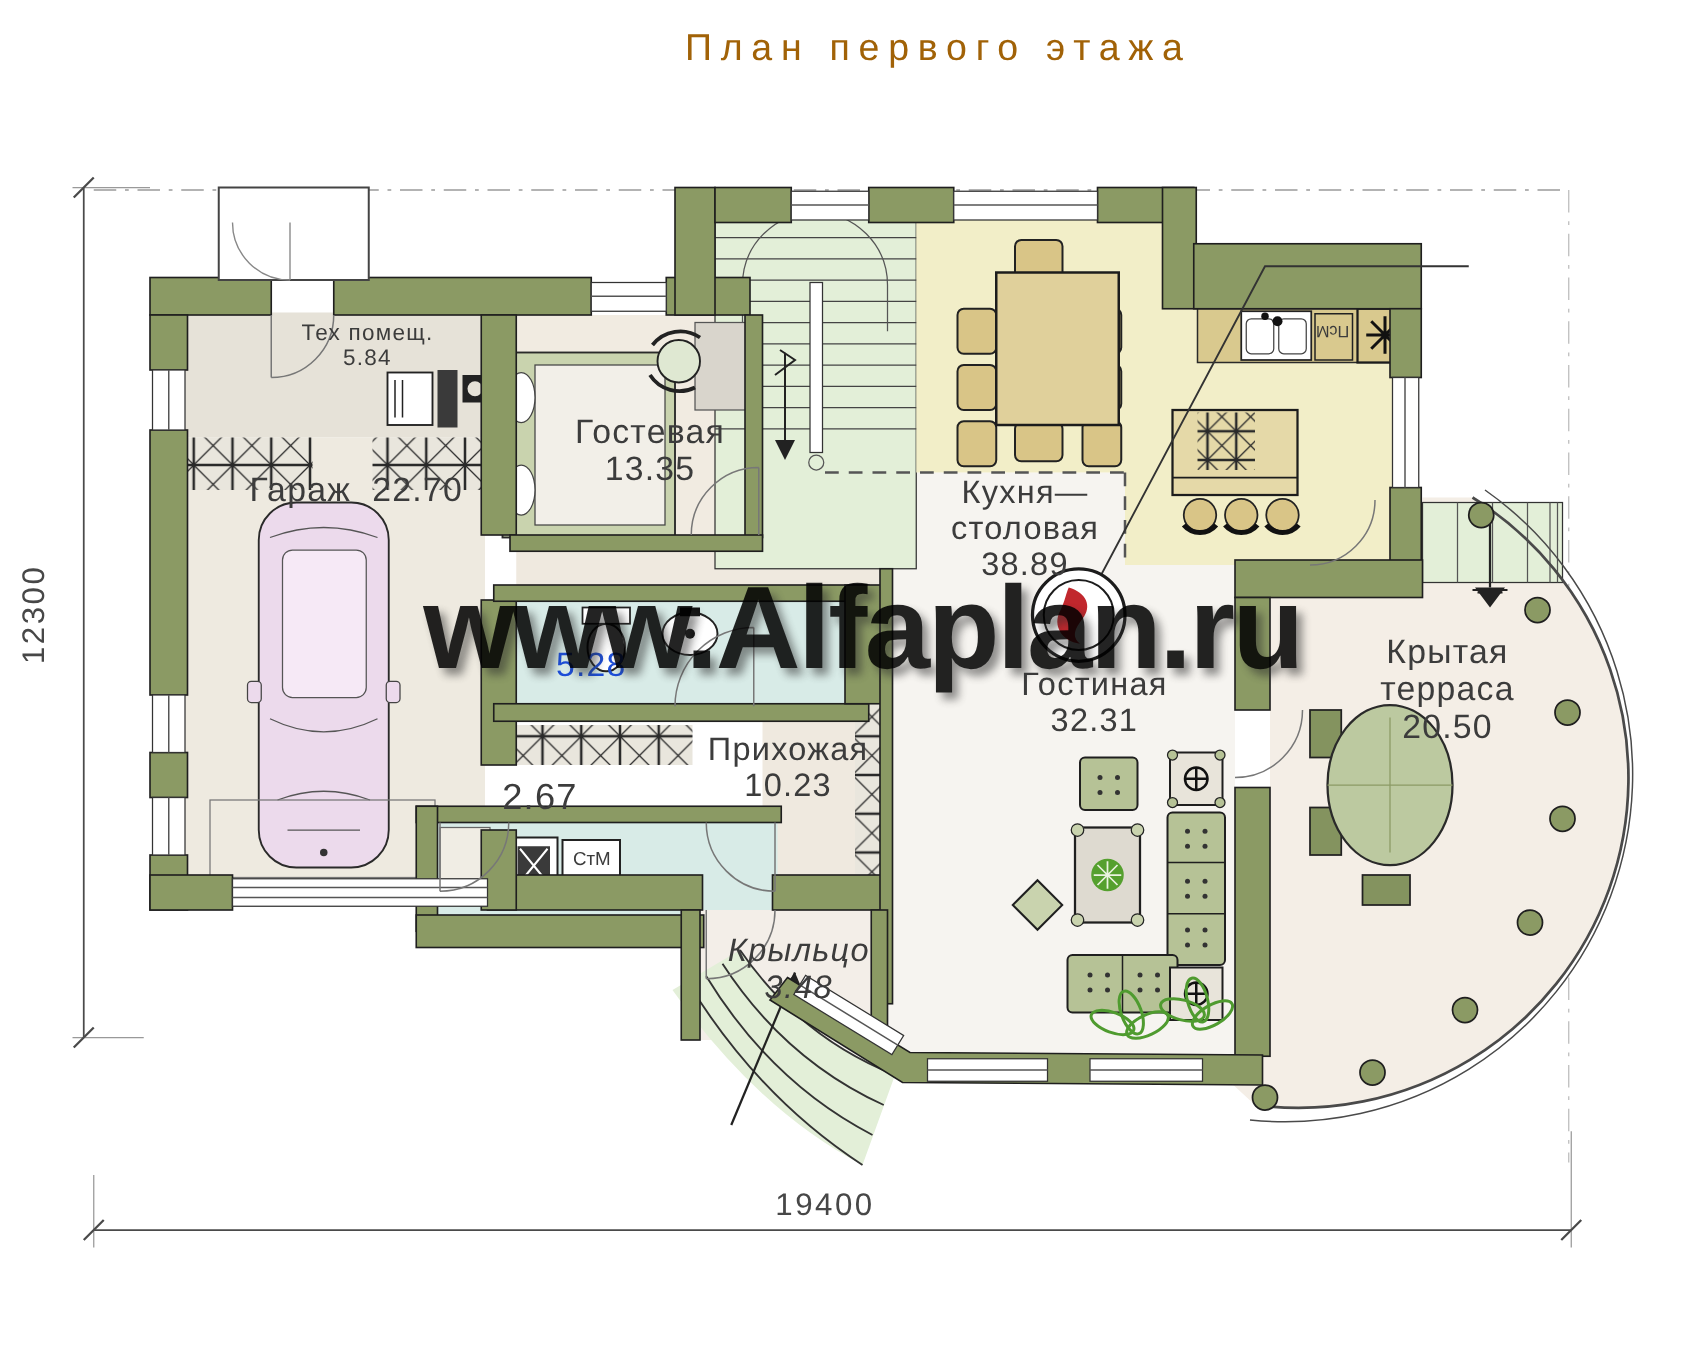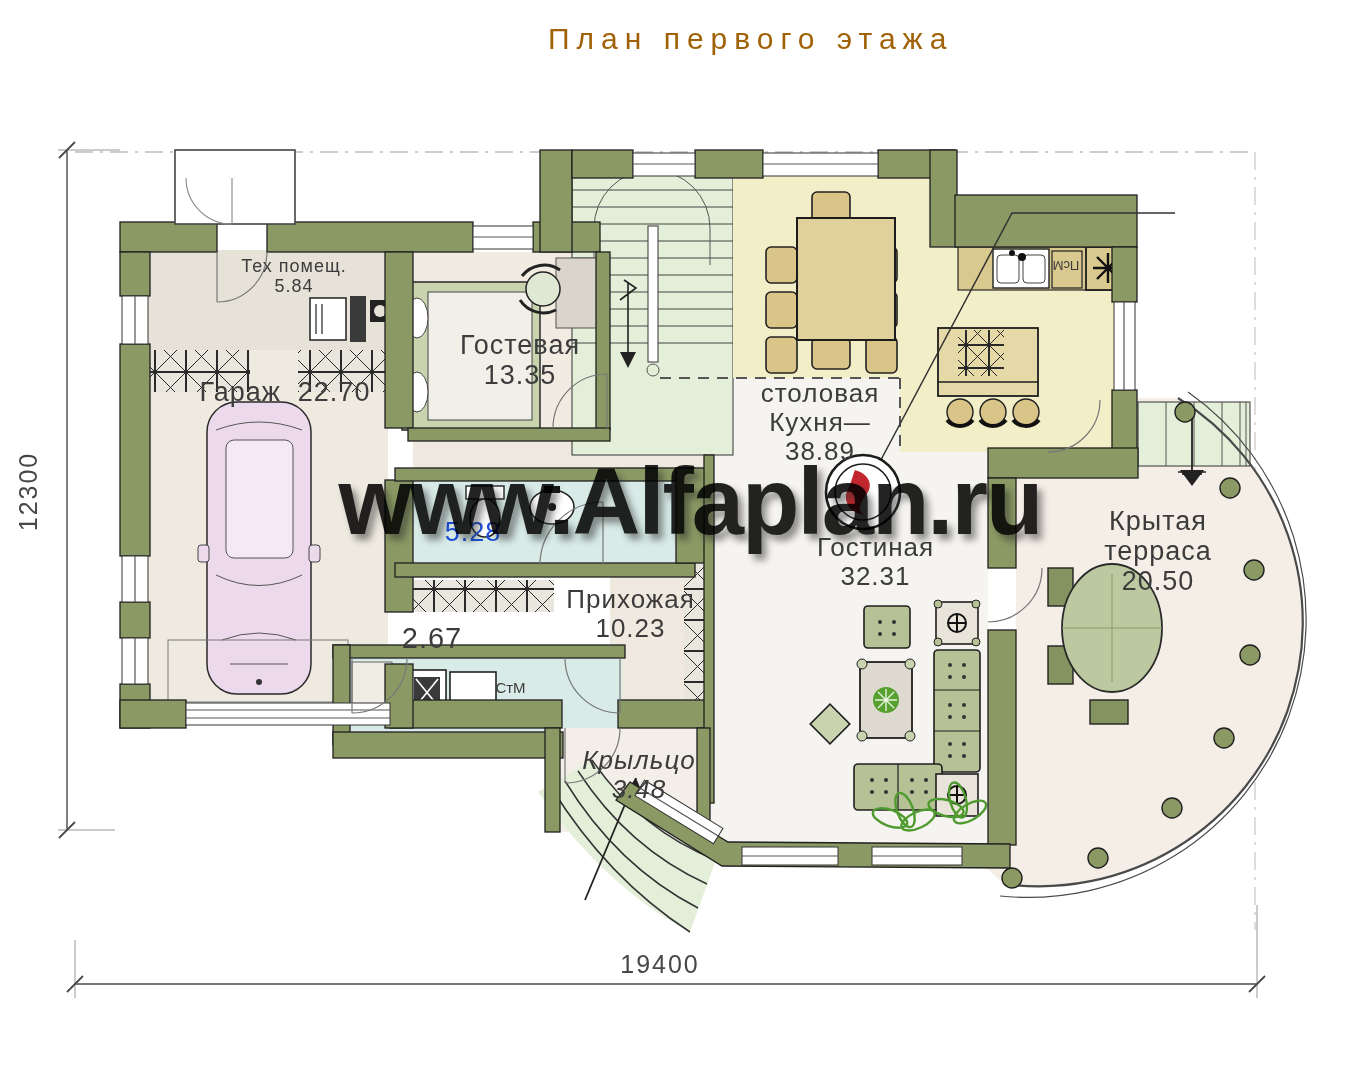--- a/index.html
+++ b/index.html
@@ -21,21 +21,21 @@
   .tech-lbl{left:160px;top:256px;width:230px;text-align:center;font-size:18px;margin-left:19px;}
   .garage-lbl{left:160px;top:377px;width:250px;font-size:27px;}
   .guest-lbl{left:425px;top:330px;width:190px;font-size:27px;}
   .kitchen-lbl{left:715px;top:379px;width:210px;font-size:26px;}
   .living-lbl{left:788px;top:533px;width:175px;font-size:26px;z-index:4;}
   .terrace-lbl{left:1073px;top:506px;width:170px;font-size:27px;}
   .hall-lbl{left:553px;top:585px;width:155px;font-size:26px;}
   .bath-lbl{left:428px;top:517px;width:90px;font-size:27px;color:#1d4ed8;z-index:4;}
   .laundry-lbl{left:372px;top:622px;width:120px;font-size:29px;}
   .porch-lbl{left:565px;top:746px;width:148px;font-size:26px;font-style:italic;}
-  .stm-lbl{left:451px;top:680px;width:45px;font-size:15px;letter-spacing:0;z-index:3;padding-left:37px;}
+  .stm-lbl{left:451px;top:680px;width:45px;font-size:15px;letter-spacing:0;z-index:3;}
   .psm-lbl{left:1049px;top:257px;width:34px;font-size:13px;letter-spacing:0;
            transform:rotate(180deg);z-index:3;}
 </style>
 </head>
 <body>
 
 <div class="page">
 
 <svg width="1346" height="1080" viewBox="0 0 1346 1080">
   <defs>
@@ -390,22 +390,22 @@
   <span>Гараж</span>&nbsp;
   <span>22.70</span>
 </div>
 
 <div class="lbl guest-lbl">
   <span class="ln">Гостевая</span>
   <span class="ln">13.35</span>
 </div>
 
 <div class="lbl kitchen-lbl">
+  <span class="ln">Кухня—</span>
   <span class="ln">столовая</span>
-  <span class="ln">Кухня—</span>
   <span class="ln">38.89</span>
 </div>
 
 <div class="lbl living-lbl">
   <span class="ln">Гостиная</span>
   <span class="ln">32.31</span>
 </div>
 
 <div class="lbl terrace-lbl">
   <span class="ln">Крытая</span>

